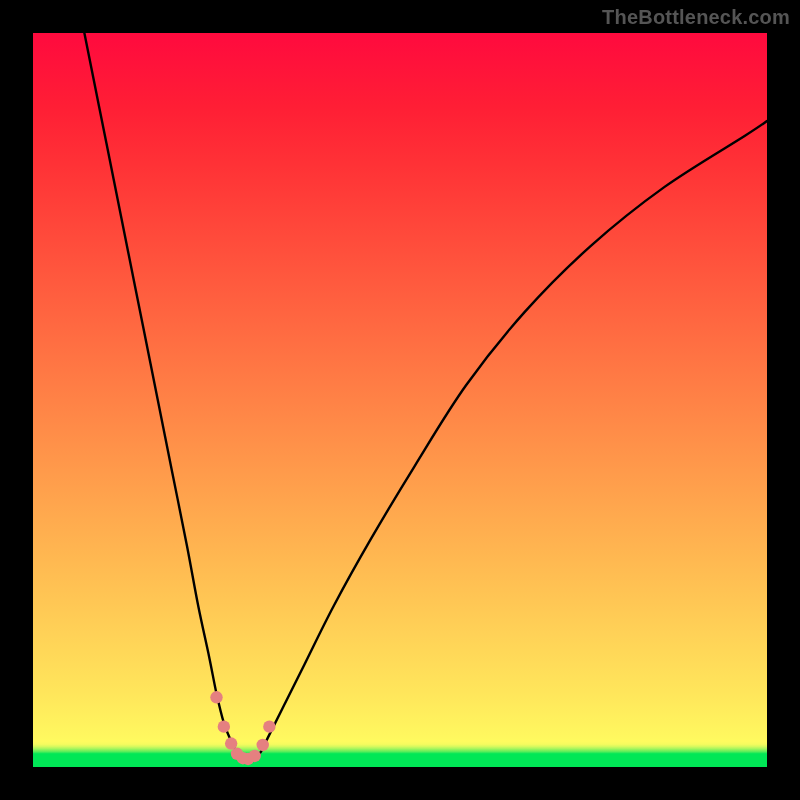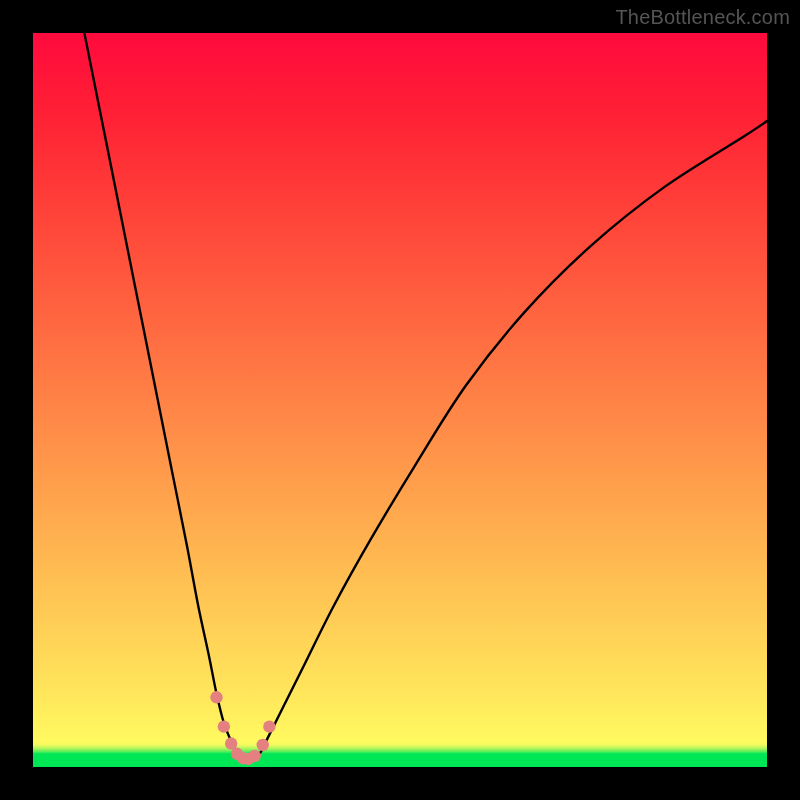--- a/index.html
+++ b/index.html
@@ -48,21 +48,21 @@
       #ff1e35 90%,
       #ff0a3e 100%
     );
   }
   .watermark {
     position: absolute;
     top: 6px;
     right: 10px;
     color: #555;
     font-size: 20px;
-    font-weight: 400;
+    font-weight: 700;
     letter-spacing: 0.2px;
   }
   svg.curve {
     position: absolute;
     left: 0;
     top: 0;
     width: 734px;
     height: 734px;
   }
 </style>

